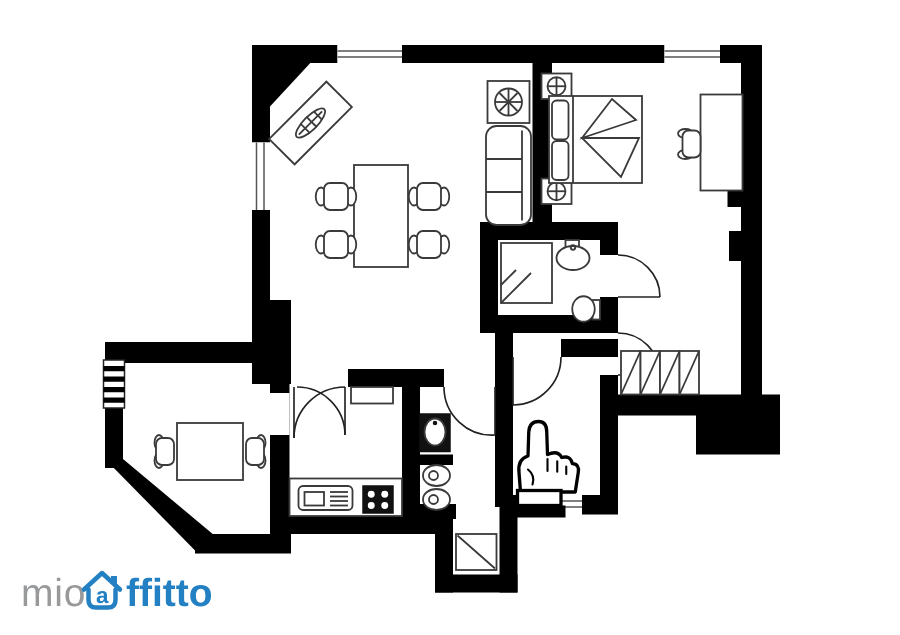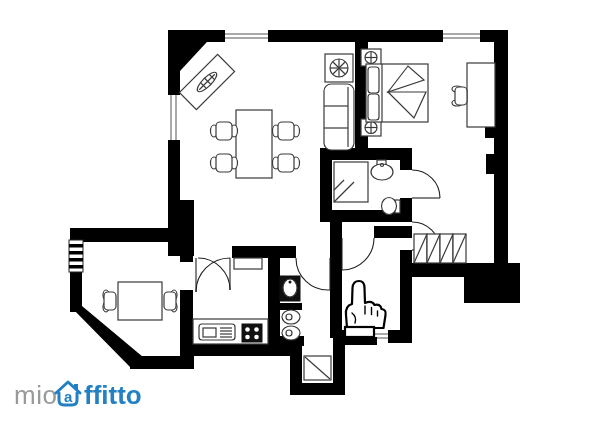--- a/index.html
+++ b/index.html
@@ -5,21 +5,21 @@
   :root{
     --background:#ffffff;
     --wall:#000000;
     --line:#3a3a3a;
     --logo-gray:#97999b;
     --logo-blue:#2380c3;
   }
   html,body{margin:0;padding:0;background:#fff;}
   .stage{
     position:relative;width:600px;height:423px;background:var(--background);
-    overflow:hidden;font-family:"Liberation Sans",sans-serif;
+    overflow:hidden;font-family:"Liberation Sans",sans-serif;border-radius:17px;
   }
   svg{position:absolute;left:0;top:0;}
   .wall{fill:var(--wall);stroke:none;}
   .thin{stroke:var(--line);stroke-width:1.2;fill:none;}
   .thinw{stroke:var(--line);stroke-width:1.2;fill:#ffffff;}
   .dark{fill:#111111;stroke:#111111;}
   .arc{stroke:#222222;stroke-width:1.1;fill:none;}
   .win{stroke:#555555;stroke-width:1;fill:none;}
   .logo-prefix{font-family:"Liberation Sans",sans-serif;font-size:26px;font-weight:400;fill:var(--logo-gray);letter-spacing:.5px;}
   .logo-suffix{font-family:"Liberation Sans",sans-serif;font-size:26px;font-weight:700;fill:var(--logo-blue);}

